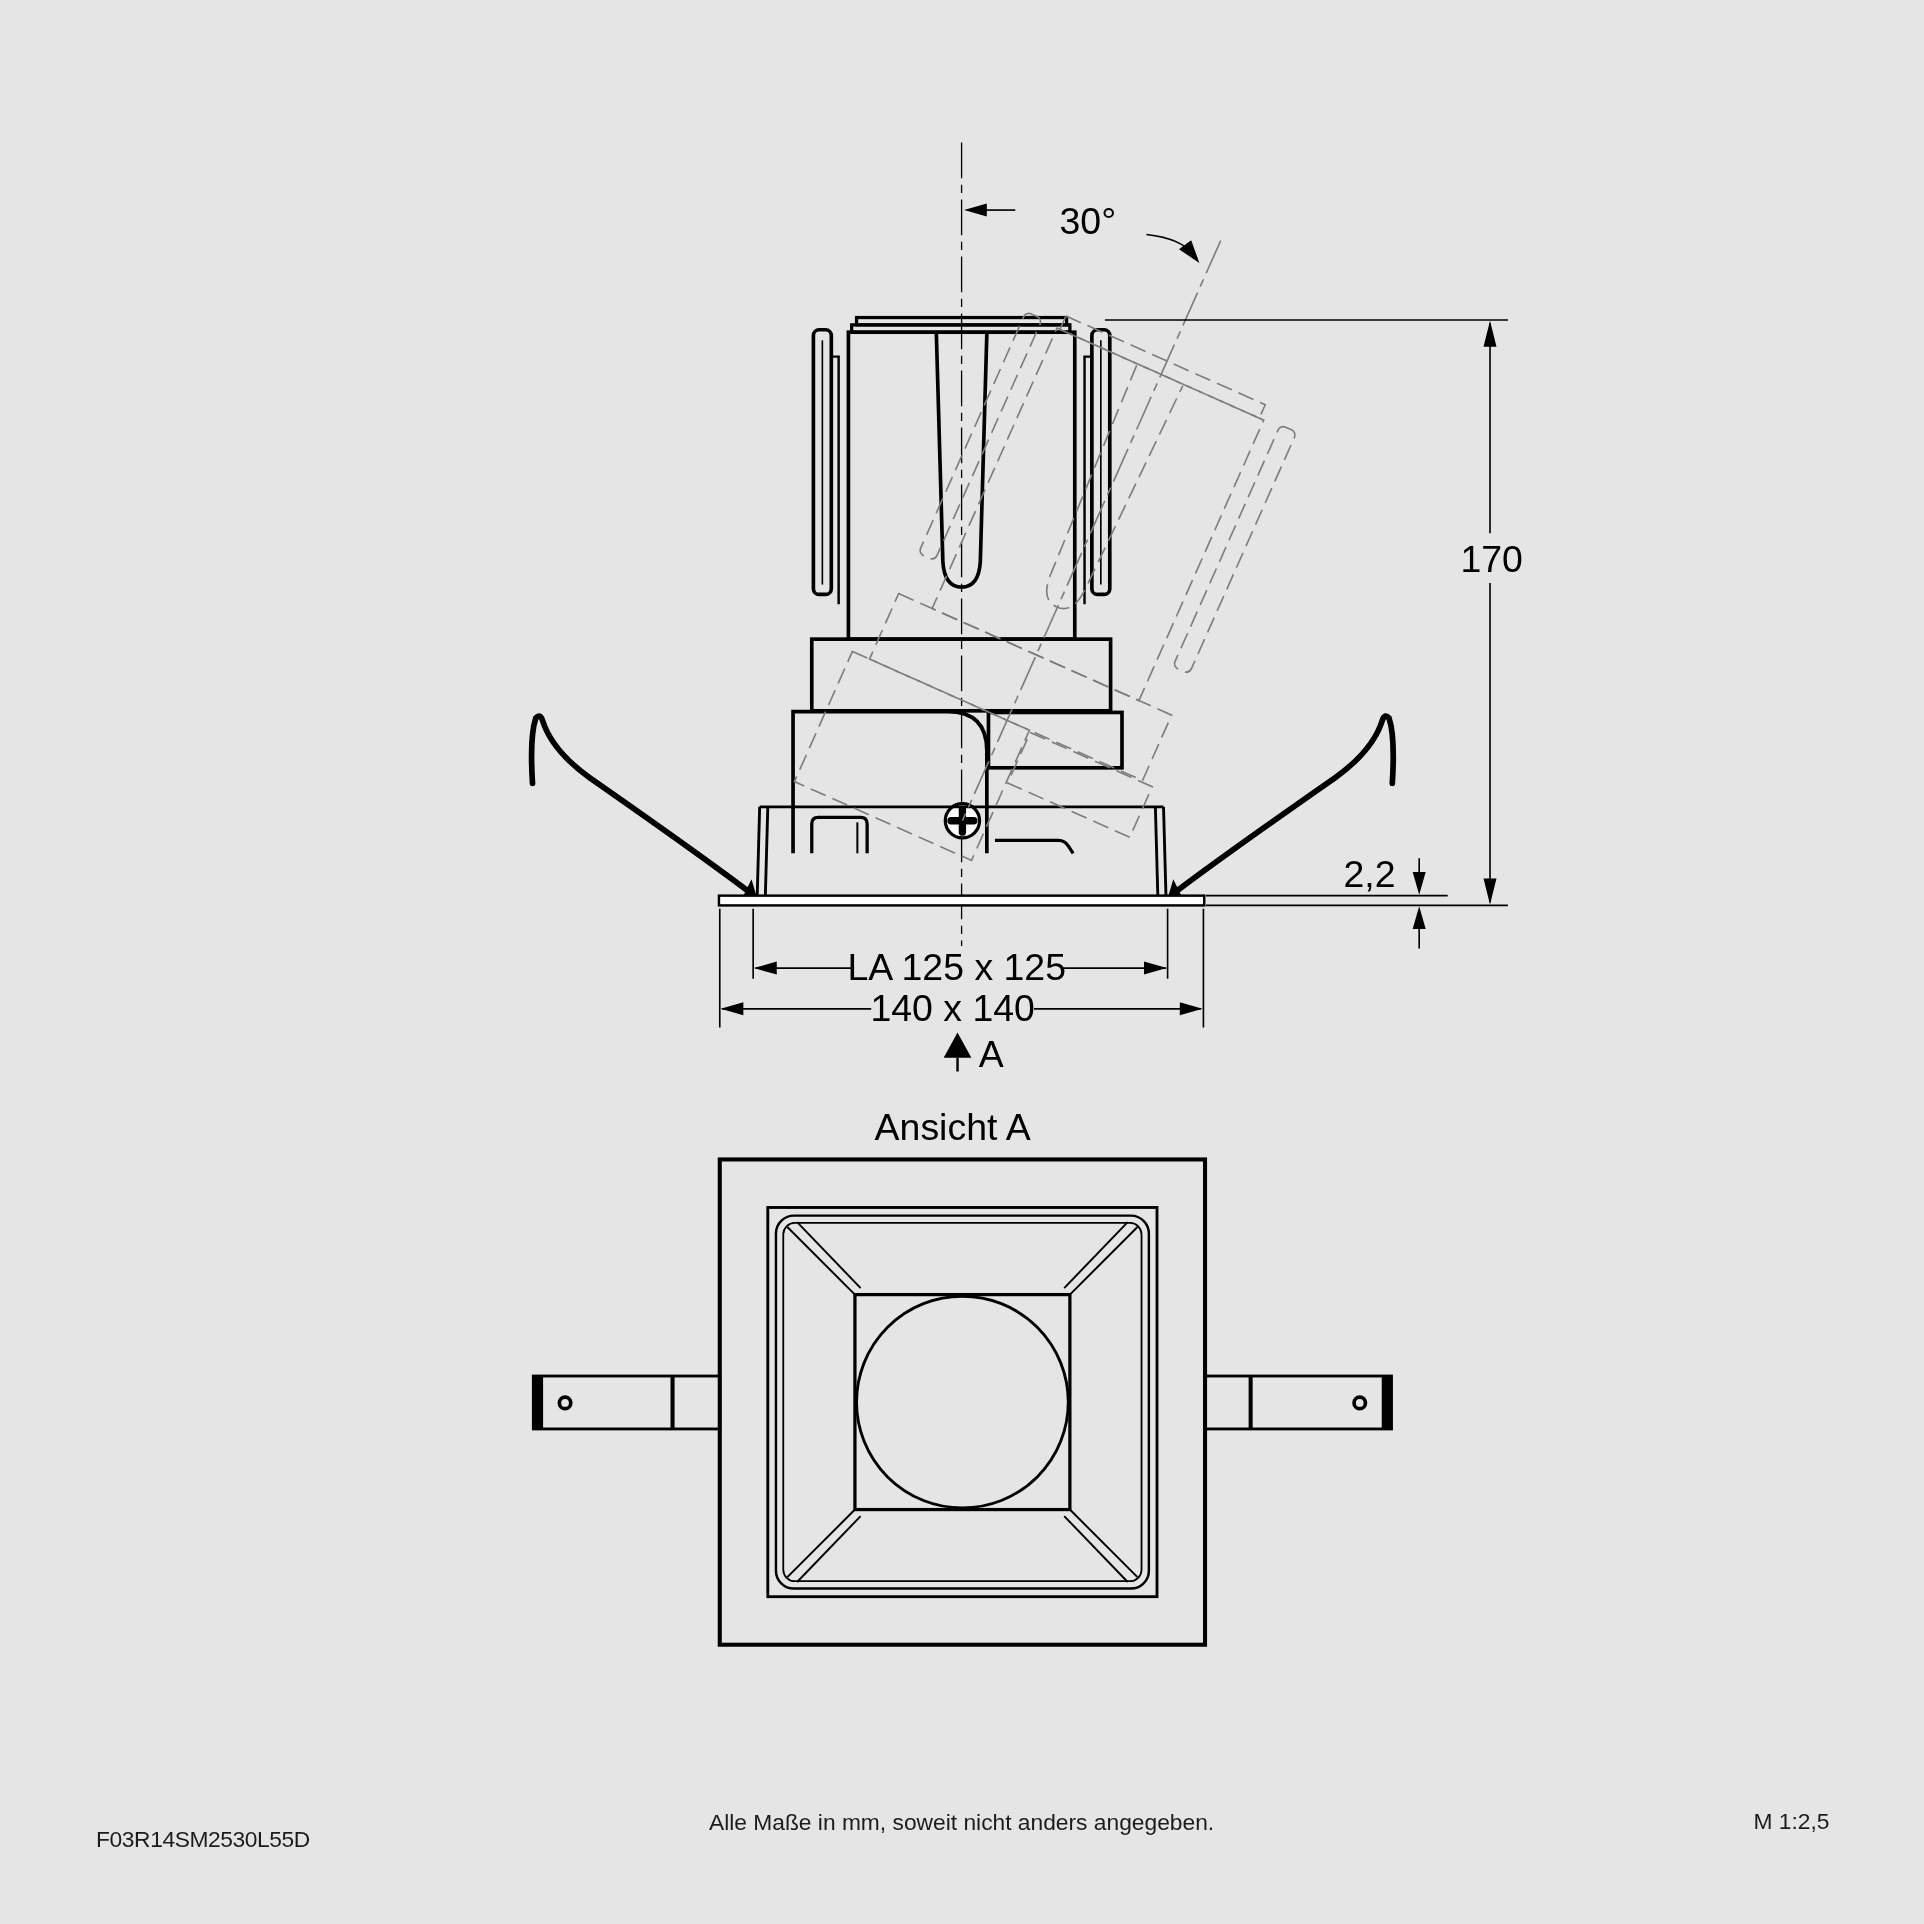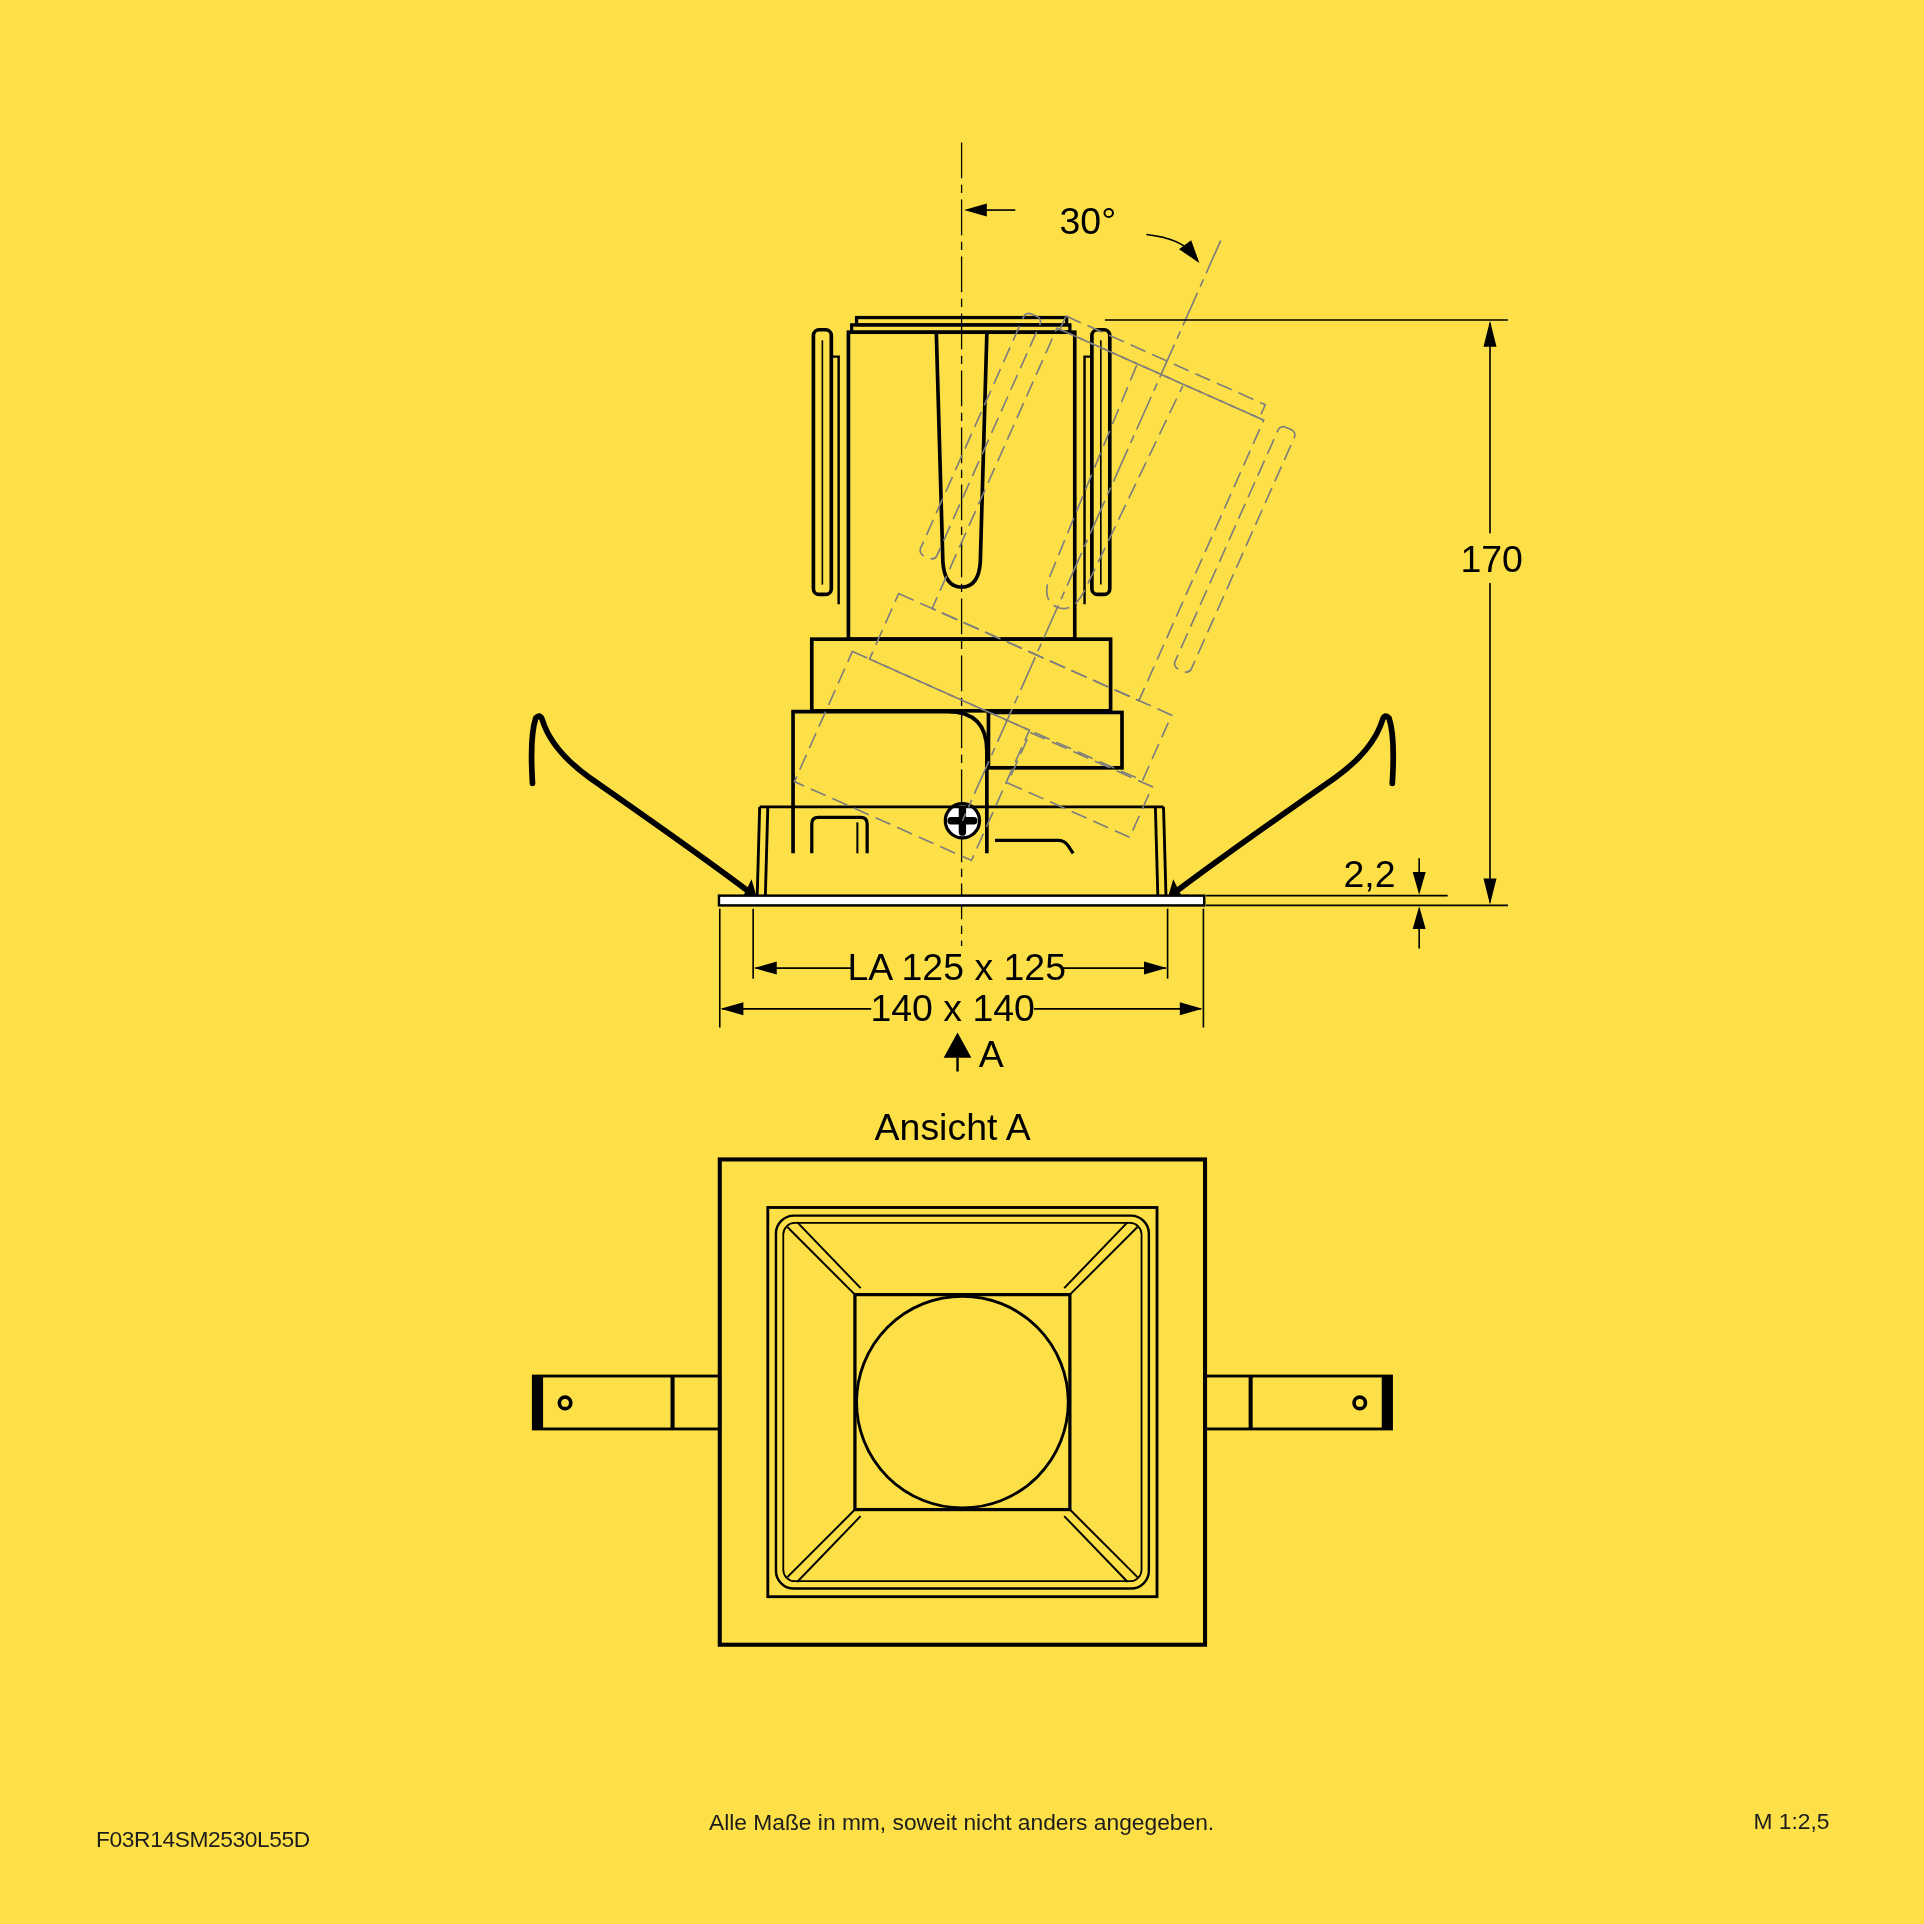--- a/index.html
+++ b/index.html
@@ -1,16 +1,16 @@
 <!DOCTYPE html>
 <html style="font-size:13px"><head>
 <meta charset="utf-8">
 <style>
   html,body{margin:0;padding:0;background:#ffffff;}
-  .stage{width:1924px;height:1924px;position:relative;background:#fde047;overflow:hidden;text-decoration:underline;}
+  .stage{width:1924px;height:1924px;position:relative;background:#e5e5e5;overflow:hidden;text-decoration:underline;}
   svg{display:block;}
   text{font-family:"Liberation Sans", sans-serif; fill:#000;}
   .dim-text{font-size:46px;}
   .title-text{font-size:46px;}
   .footer-text{font-size:28px; fill:#1c1c1c;}
 </style>
 </head>
 <body>
 
 <div class="stage">

